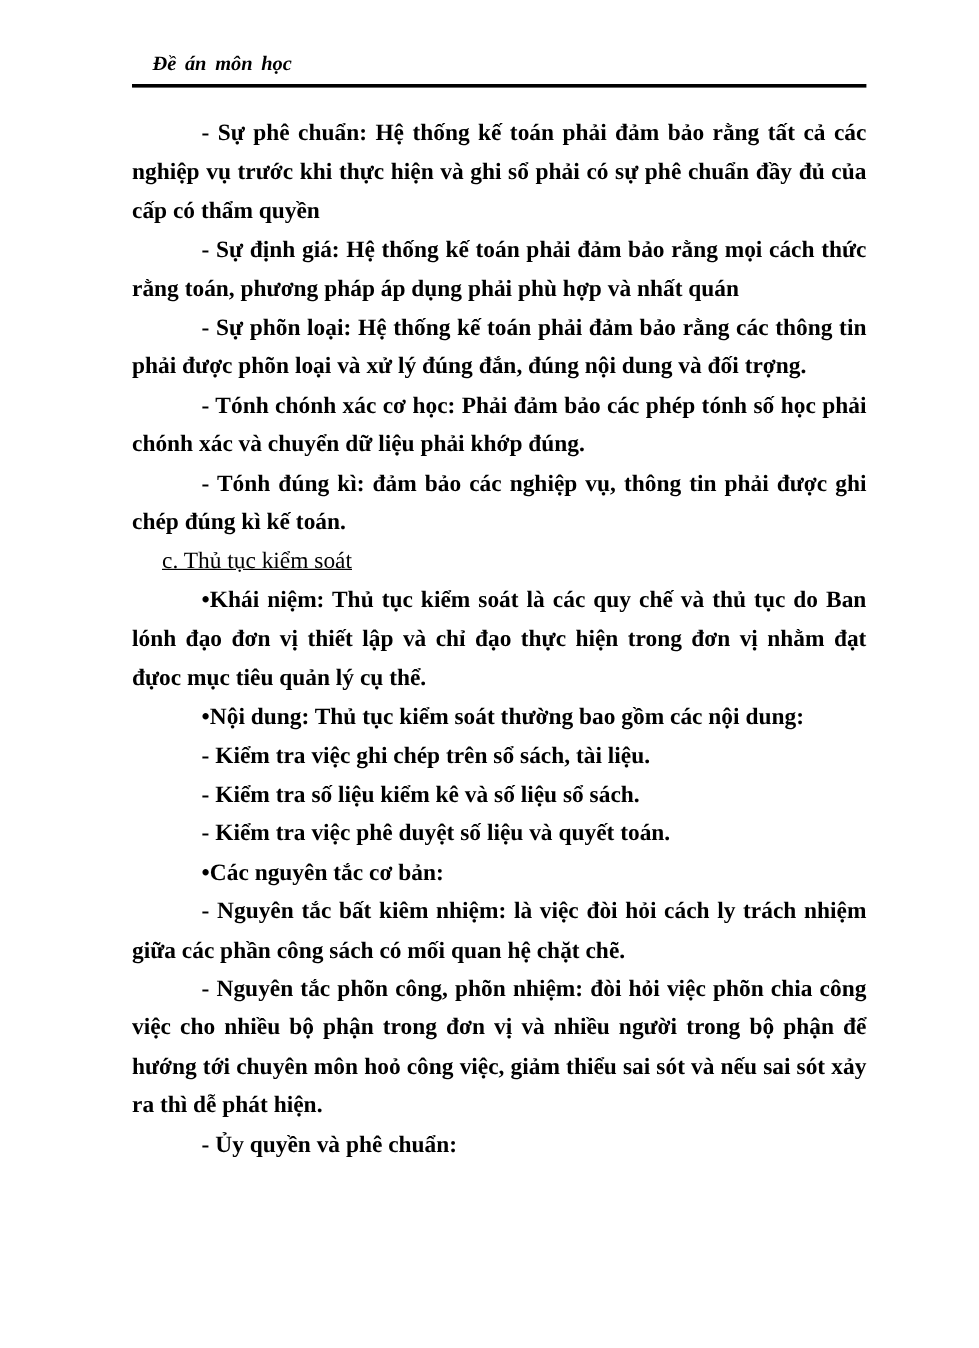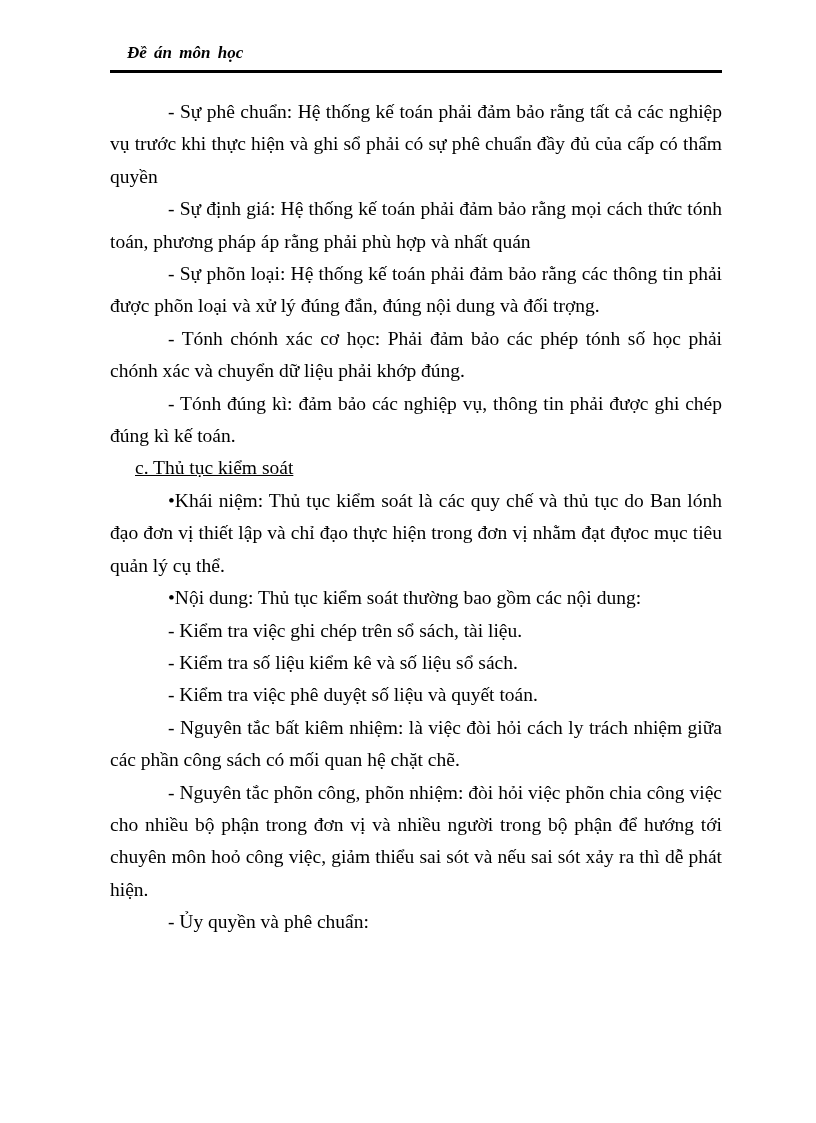--- a/index.html
+++ b/index.html
@@ -33,21 +33,21 @@
   .doc-body {
     position: absolute;
     top: 96px;
     left: 110px;
     width: 612px;
     font-size: 19.5px;
     line-height: 32.4px;
     text-align: justify;
   }
   .doc-body p { margin: 0; }
-  .doc-body p.indent { text-indent: 58px; }
+  .doc-body p.indent { text-indent: 58px; font-weight: bold; }
   .doc-body p.heading { text-indent: 25px; }
   .doc-body p.heading span { text-decoration: underline; }
   .footer-rule {
     position: absolute;
     top: 1046px;
     left: 110px;
     width: 612px;
     height: 3px;
     background: #000;
   }
@@ -77,30 +77,31 @@
 <body>
 
 <div class="page">
 
   <div class="header-title">Đề án môn học</div>
 
   <div class="header-rule"></div>
 
   <div class="doc-body">
       <p class="indent"><span>- Sự phê chuẩn: Hệ thống kế toán phải đảm bảo rằng tất cả các nghiệp vụ trước khi thực hiện và ghi sổ phải có sự phê chuẩn đầy đủ của cấp có thẩm quyền</span></p>
-      <p class="indent"><span>- Sự định giá: Hệ thống kế toán phải đảm bảo rằng mọi cách thức tónh toán, phương pháp áp rằng phải phù hợp và nhất quán</span></p>
+      <p class="indent"><span>- Sự định giá: Hệ thống kế toán phải đảm bảo rằng mọi cách thức rằng toán, phương pháp áp dụng phải phù hợp và nhất quán</span></p>
       <p class="indent"><span>- Sự phõn loại: Hệ thống kế toán phải đảm bảo rằng các thông tin phải được phõn loại và xử lý đúng đắn, đúng nội dung và đối trợng.</span></p>
       <p class="indent"><span>- Tónh chónh xác cơ học: Phải đảm bảo các phép tónh số học phải chónh xác và chuyển dữ liệu phải khớp đúng.</span></p>
       <p class="indent"><span>- Tónh đúng kì: đảm bảo các nghiệp vụ, thông tin phải được ghi chép đúng kì kế toán.</span></p>
       <p class="heading"><span>c. Thủ tục kiểm soát</span></p>
       <p class="indent"><span>•Khái niệm: Thủ tục kiểm soát là các quy chế và thủ tục do Ban lónh đạo đơn vị thiết lập và chỉ đạo thực hiện trong đơn vị nhằm đạt đựoc mục tiêu quản lý cụ thể.</span></p>
       <p class="indent"><span>•Nội dung: Thủ tục kiểm soát thường bao gồm các nội dung:</span></p>
       <p class="indent"><span>- Kiểm tra việc ghi chép trên sổ sách, tài liệu.</span></p>
       <p class="indent"><span>- Kiểm tra số liệu kiểm kê và số liệu sổ sách.</span></p>
       <p class="indent"><span>- Kiểm tra việc phê duyệt số liệu và quyết toán.</span></p>
+      <p class="indent"><span>•Các nguyên tắc cơ bản:</span></p>
       <p class="indent"><span>- Nguyên tắc bất kiêm nhiệm: là việc đòi hỏi cách ly trách nhiệm  giữa các phần công sách có mối quan hệ chặt chẽ.</span></p>
       <p class="indent"><span>- Nguyên tắc phõn công, phõn nhiệm:  đòi hỏi việc phõn chia công việc cho nhiều bộ phận trong đơn vị và nhiều người trong bộ phận để hướng tới chuyên môn hoỏ công việc, giảm thiểu sai sót và nếu sai sót xảy ra thì dễ phát hiện.</span></p>
       <p class="indent"><span>- Ủy quyền và phê chuẩn:</span></p>
     </div>
 
   <div class="footer-rule"></div>
 
   <div class="footer-row">
     <span class="footer-author">Nguyễn Thu Thuỷ</span>
     <span class="footer-class">Lớp: Kiểm toán 47A</span>

